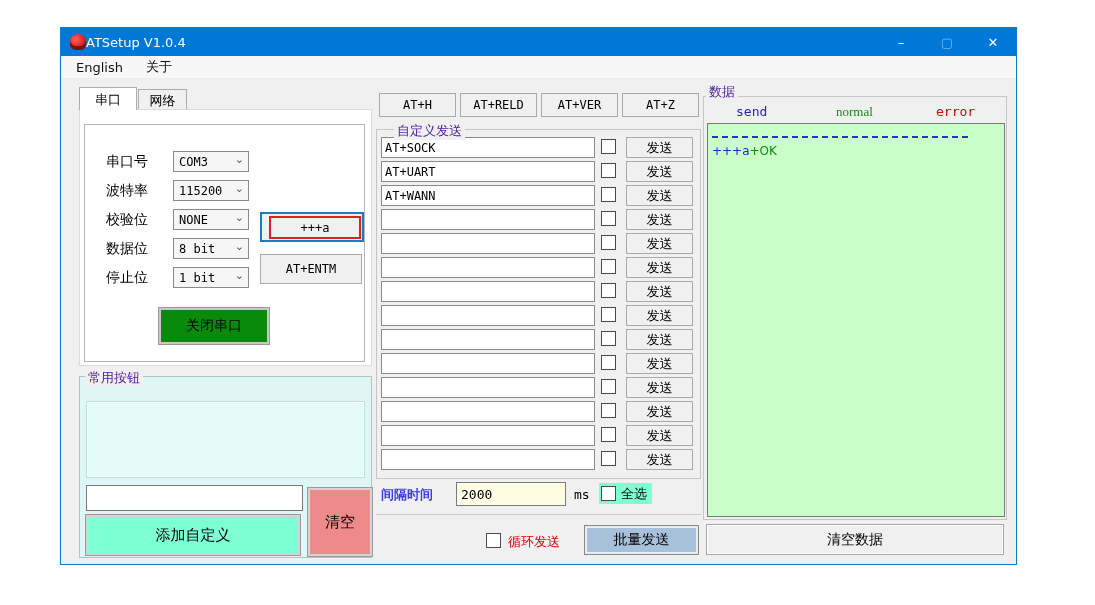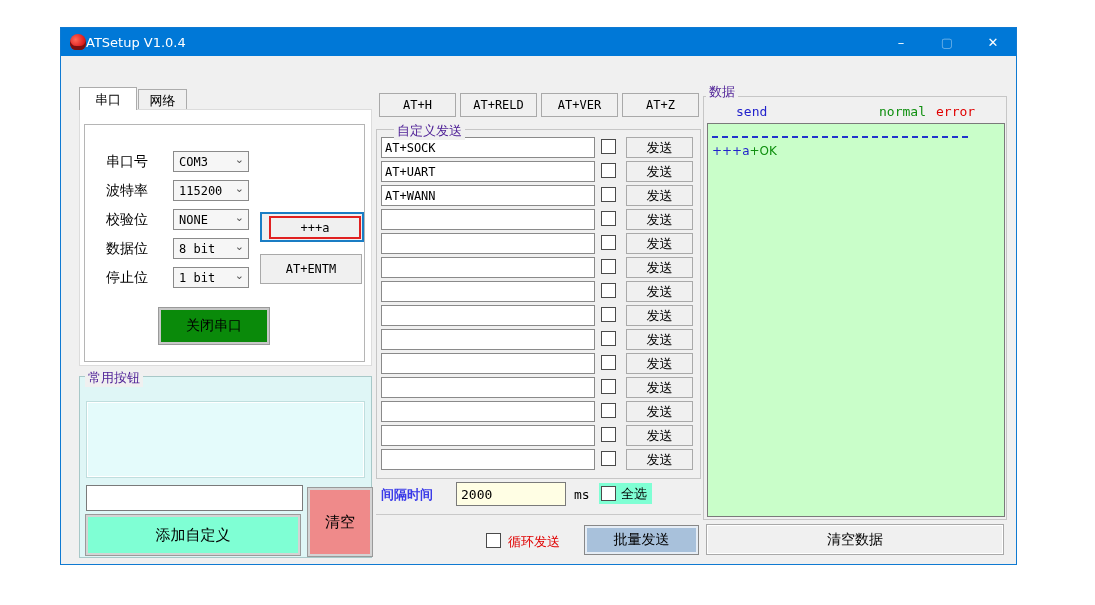--- a/index.html
+++ b/index.html
@@ -104,21 +104,21 @@
     background:#a8c1db; border:1px solid #888888; box-shadow:inset 0 0 0 2px #e6edf5;
     font-size:14px; }
 
   
   .data-group { position:absolute; left:642px; top:68px; width:304px; height:424px;
     border:1px solid #c6c6c6; }
   .data-label { left:645px; top:55px; }
   .legend-item { position:absolute; top:76px; font-size:13px;
     font-family:"DejaVu Sans Mono", monospace; }
   .legend-send { left:675px; }
-  .legend-normal { left:818px; }
+  .legend-normal { left:775px;font-family:Liberation Serif, serif; }
   .legend-error { left:875px; }
   .data-area { position:absolute; left:646px; top:95px; width:298px; height:394px;
     background:#c9fec9; border:1px solid #7a7a7a; overflow:hidden; }
   .dash-line { position:absolute; left:4px; top:12px; width:256px; height:0;
     border-top:2px dashed #2233cc; }
   .log-line { position:absolute; left:4px; top:20px; font-size:12px; }
   .clear-data-btn { position:absolute; left:645px; top:496px; width:298px; height:31px;
     font-size:14px; border:1px solid #a9a9a9; box-shadow:inset 0 0 0 1px #ffffff; }
 </style>
 </head>
@@ -129,20 +129,24 @@
   <div class="titlebar">
     <span class="titlebar-icon"></span>
     <span class="title-text">ATSetup V1.0.4</span>
     <div class="win-controls">
       <div class="win-btn">–</div>
       <div class="win-btn dim">▢</div>
       <div class="win-btn">✕</div>
     </div>
   </div>
 
+  <div class="menubar">
+    <span class="menu-item">English</span>
+    <span class="menu-item">关于</span>
+  </div>
 
   <div class="tab active">串口</div>
   <div class="tab inactive">网络</div>
   <div class="tab-panel"></div>
   <div class="inner-frame"></div>
 
   <div id="serial-fields">
       <div class="field-row" style="top: 123px; left: 0px; width: 300px;">
         <span class="field-label">串口号</span>
         <div class="combo">

